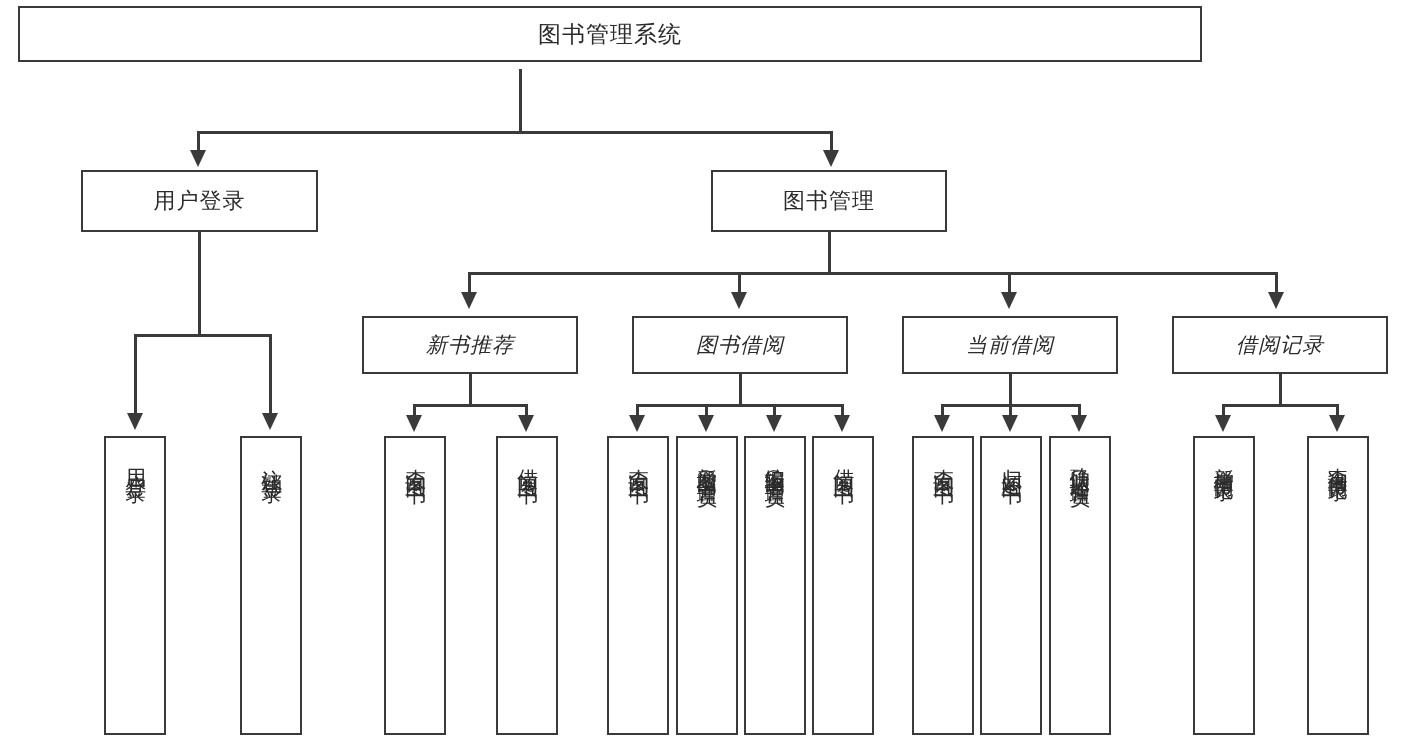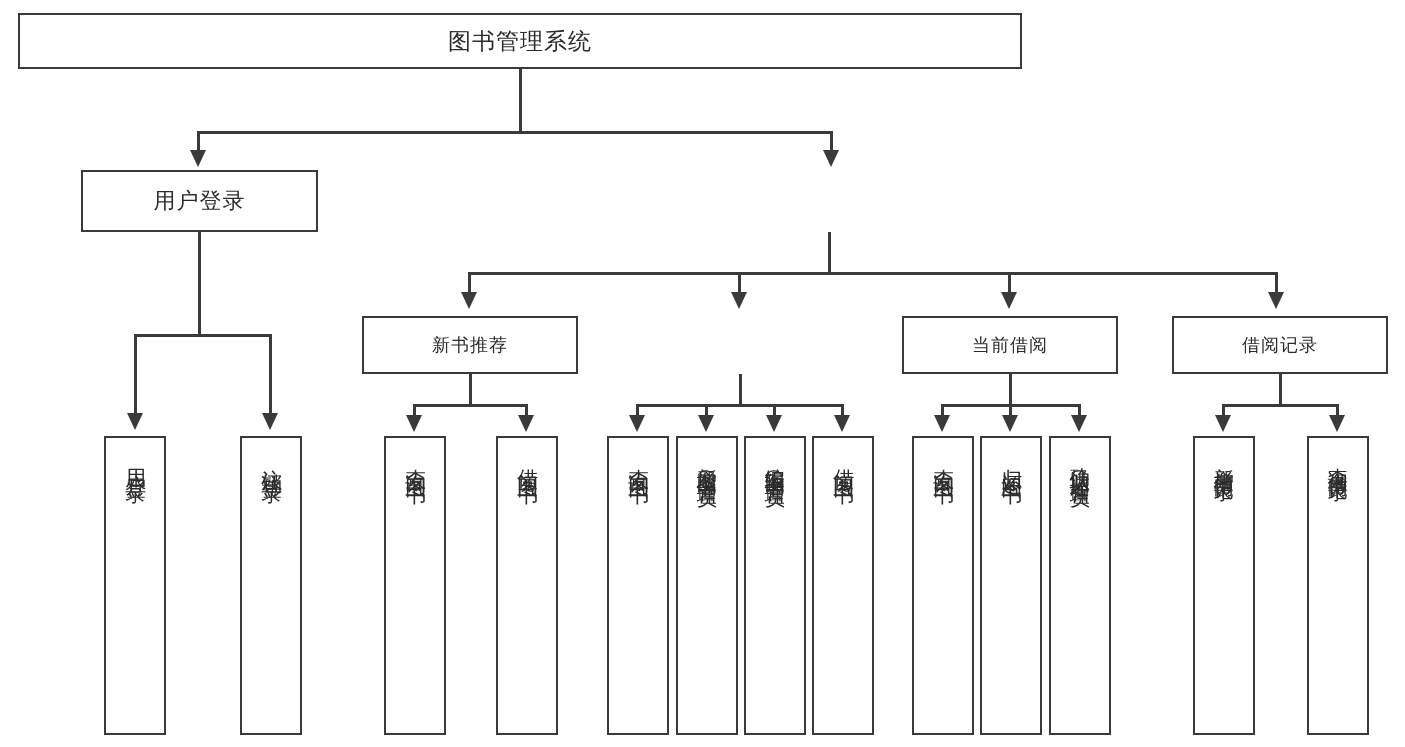--- a/index.html
+++ b/index.html
@@ -29,21 +29,21 @@
   .node .label{
     font-size:22px;
     line-height:1.15;
     letter-spacing:1px;
     color:#2b2b2b;
     white-space:nowrap;
   }
   
   .node.root .label{font-size:23px;}
   .node.mid  .label{font-size:22px;}
-  .node.sub  .label{font-size:18px;}
+  .node.sub  .label{font-size:21px;font-style:italic;}
 
   
   .node.leaf{
     align-items:flex-start;
     justify-content:center;
     padding-top:14px;
   }
   .node.leaf .label{
     writing-mode:vertical-rl;
     text-orientation:upright;
@@ -78,38 +78,41 @@
     letter-spacing:0.5px;
     white-space:nowrap;
     user-select:none;
   }
 </style>
 </head>
 <body>
 
 <div id="canvas">
 
-  <div class="node root" style="left:18px;top:13px;width:1004px;height:56px;">
+  <div class="node root" style="left:18px;top:6px;width:1184px;height:56px;">
     <span class="label">图书管理系统</span>
   </div>
 
   <div class="edge v" style="left:519px;top:69px;width:3px;height:64px;"></div>
 
   <div class="edge h" style="left:197px;top:131px;width:636px;height:3px;"></div>
 
   <div class="edge v" style="left:197px;top:131px;width:3px;height:22px;"></div>
   <div class="arrow" style="left:190px;top:150px;"></div>
 
   <div class="edge v" style="left:830px;top:131px;width:3px;height:22px;"></div>
   <div class="arrow" style="left:823px;top:150px;"></div>
 
   <div class="node mid" style="left:81px;top:170px;width:237px;height:62px;">
     <span class="label">用户登录</span>
   </div>
 
+  <div class="node mid" style="left:711px;top:170px;width:236px;height:62px;">
+    <span class="label">图书管理</span>
+  </div>
 
   <div class="edge v" style="left:198px;top:232px;width:3px;height:105px;"></div>
   <div class="edge h" style="left:134px;top:334px;width:138px;height:3px;"></div>
   <div class="edge v" style="left:134px;top:334px;width:3px;height:82px;"></div>
   <div class="arrow" style="left:127px;top:413px;"></div>
   <div class="edge v" style="left:269px;top:334px;width:3px;height:82px;"></div>
   <div class="arrow" style="left:262px;top:413px;"></div>
 
   <div class="edge v" style="left:828px;top:232px;width:3px;height:42px;"></div>
   <div class="edge h" style="left:468px;top:272px;width:810px;height:3px;"></div>
@@ -121,20 +124,23 @@
   <div class="arrow" style="left:731px;top:292px;"></div>
 
   <div class="edge v" style="left:1008px;top:272px;width:3px;height:24px;"></div>
   <div class="arrow" style="left:1001px;top:292px;"></div>
 
   <div class="edge v" style="left:1275px;top:272px;width:3px;height:24px;"></div>
   <div class="arrow" style="left:1268px;top:292px;"></div>
 
   <div class="node sub" style="left:362px;top:316px;width:216px;height:58px;">
     <span class="label">新书推荐</span>
+  </div>
+  <div class="node sub" style="left:632px;top:316px;width:216px;height:58px;">
+    <span class="label">图书借阅</span>
   </div>
   <div class="node sub" style="left:1172px;top:316px;width:216px;height:58px;">
     <span class="label">借阅记录</span>
   </div>
   <div class="node sub" style="left:902px;top:316px;width:216px;height:58px;">
     <span class="label">当前借阅</span>
   </div>
 
   <div class="edge v" style="left:469px;top:374px;width:3px;height:32px;"></div>
   <div class="edge h" style="left:413px;top:404px;width:115px;height:3px;"></div>

